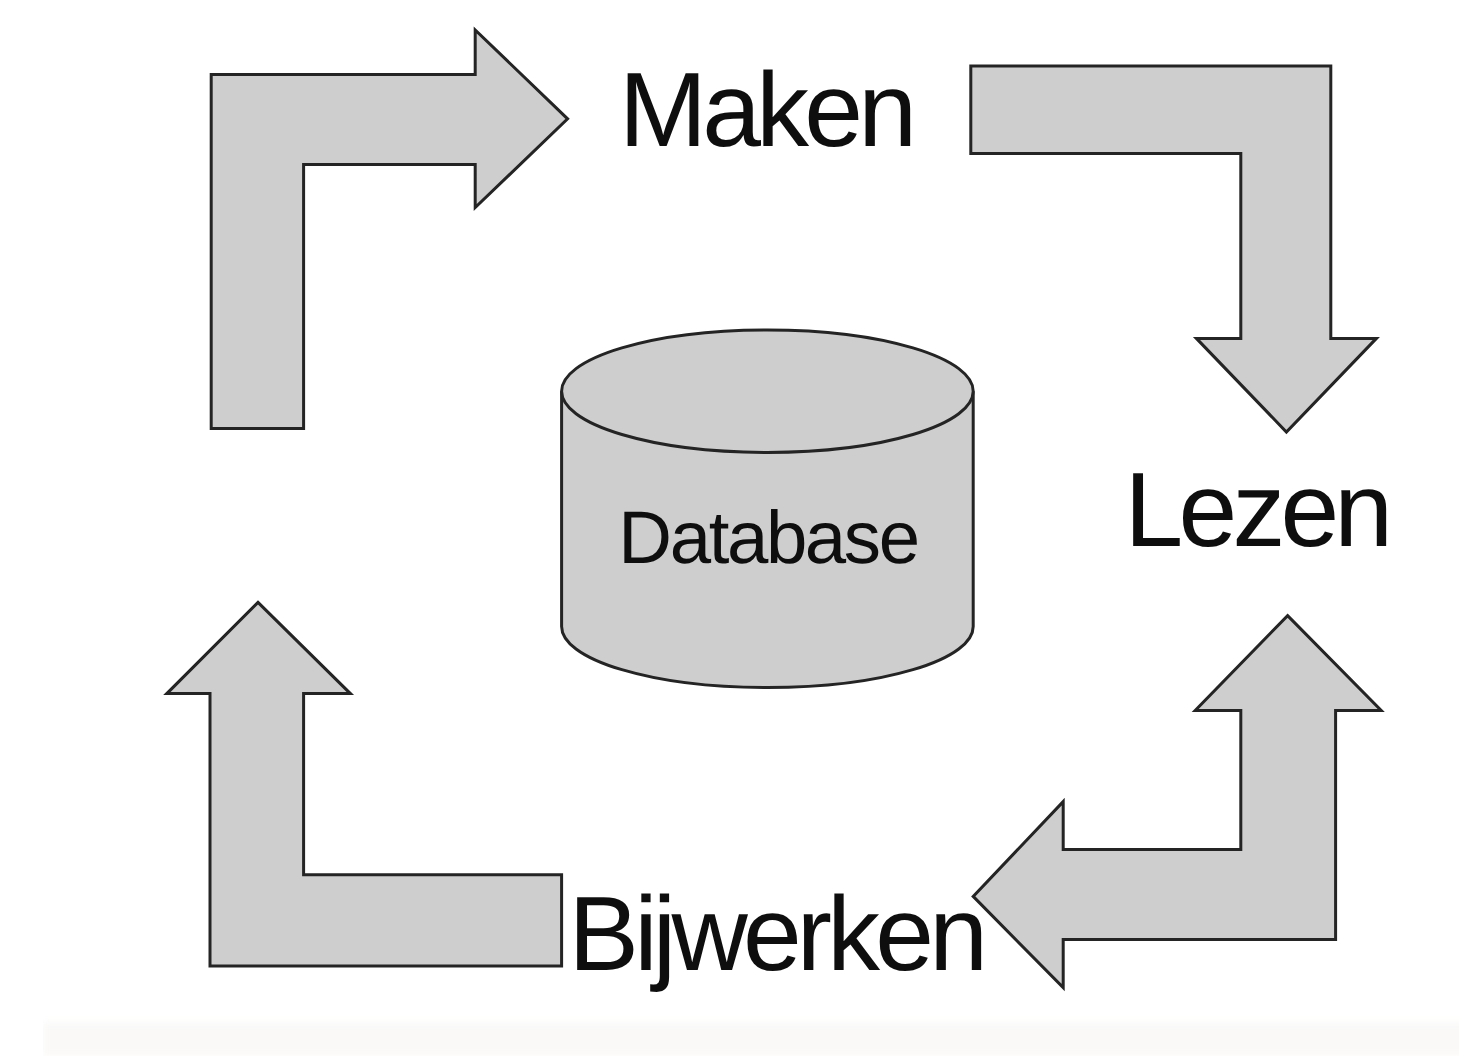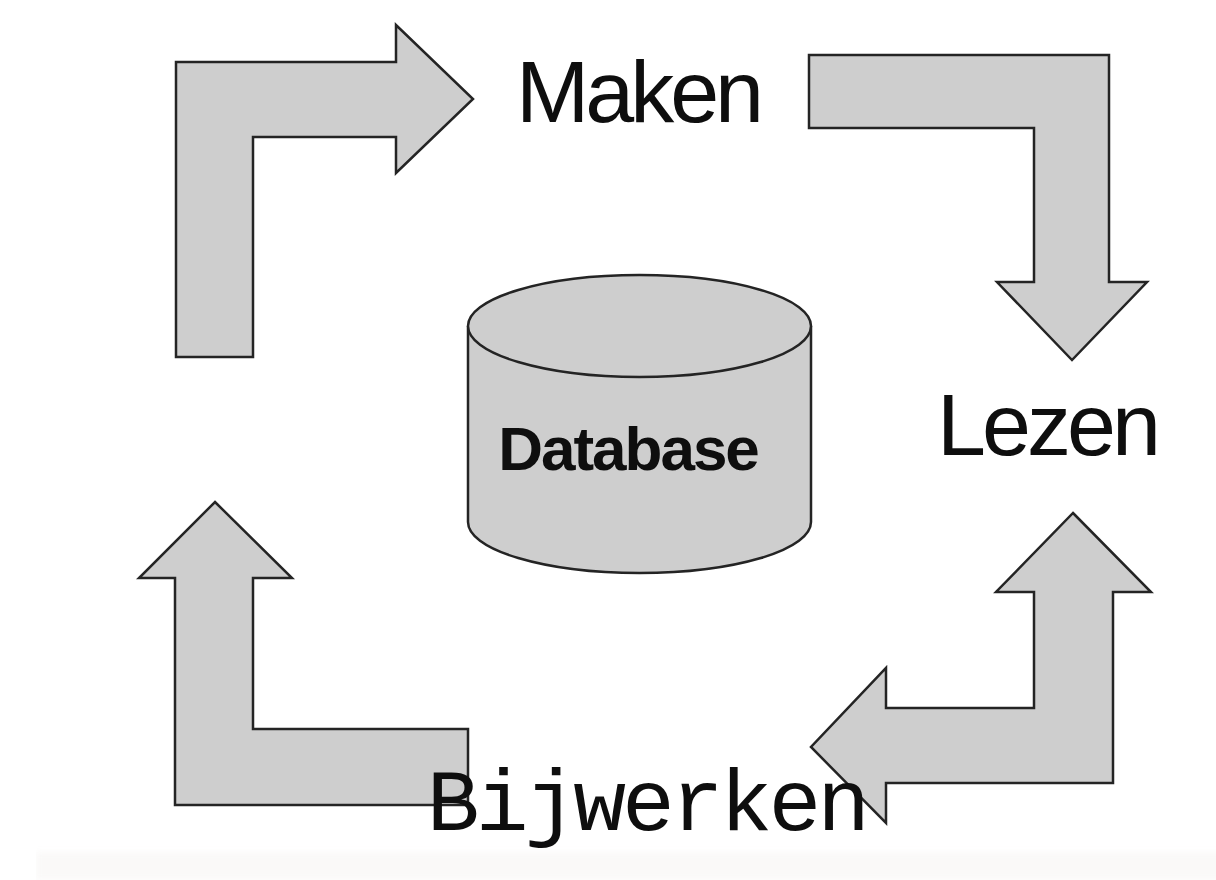--- a/index.html
+++ b/index.html
@@ -33,22 +33,22 @@
     line-height:1;
     white-space:nowrap;
   }
   .label.db{
     font-size:62px;
     letter-spacing:-2px;
   }
   .label-maken{left:402px;top:40px;width:400px;height:104px;}
   .label-lezen{left:851px;top:372px;width:320px;height:105px;}
   .label-verwijderen{left:1px;top:372px;width:420px;height:105px;}
-  .label-bijwerken{left:440px;top:754px;width:341px;height:106px;font-family:Liberation Mono, monospace;}
-  .label-database{left:432px;top:398px;width:320px;height:101px;font-weight:bold;}
+  .label-bijwerken{left:440px;top:725px;width:341px;height:106px;}
+  .label-database{left:444px;top:398px;width:320px;height:101px;}
   .artifact-band{
     position:absolute;left:0;bottom:0;width:100%;height:28px;
     background:rgba(178,172,158,0.07);
     filter:blur(3px);
   }
 </style>
 </head>
 <body>
 
 <div class="stage">

